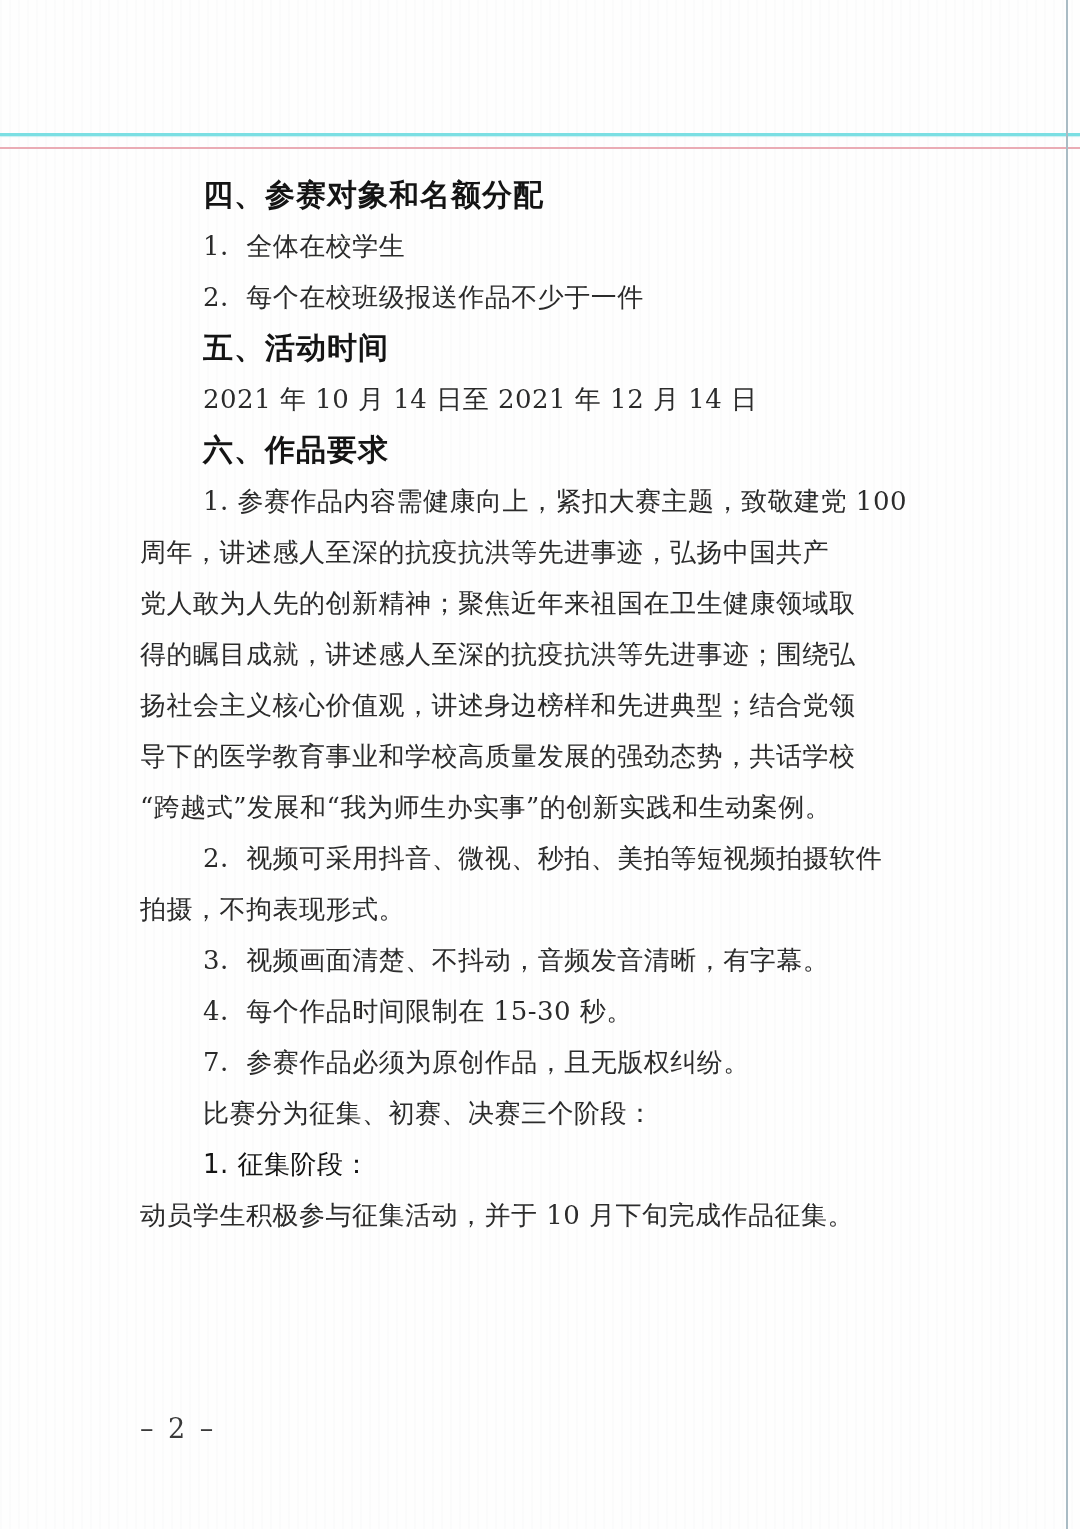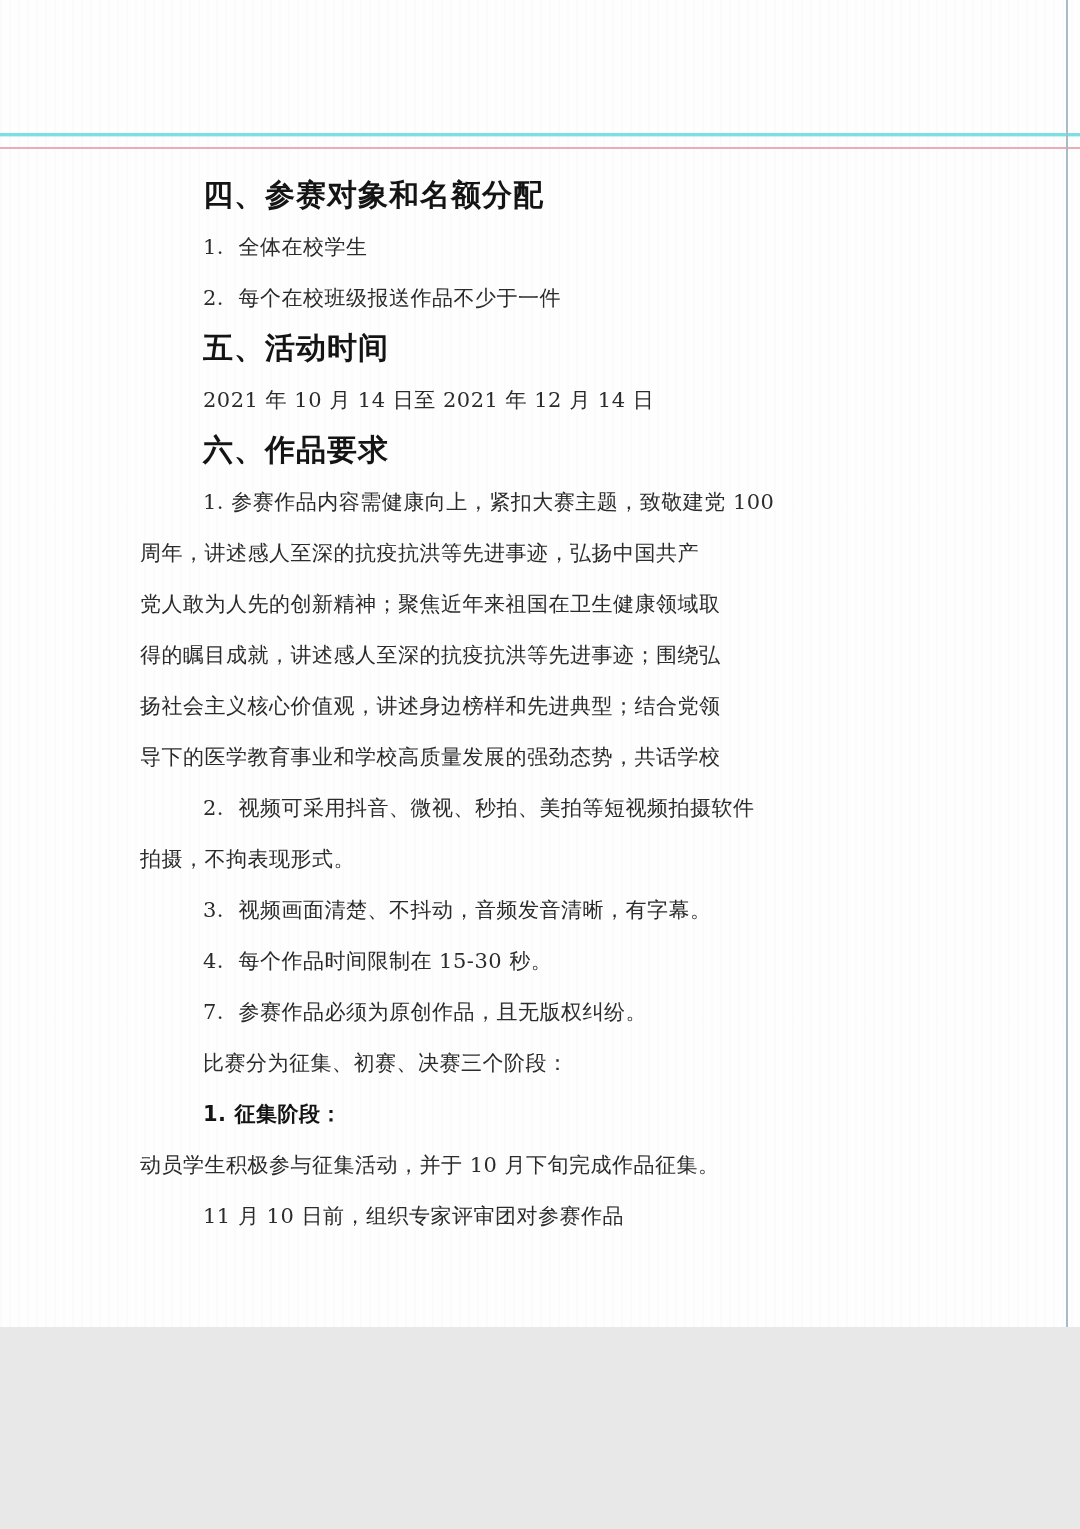--- a/index.html
+++ b/index.html
@@ -1,38 +1,38 @@
 <!DOCTYPE html>
 <html style="--cyan: #7bdfe3; --pink: #eaacb5; --edge: #a9bbc4;"><head>
 <meta charset="utf-8">
 <style>
   html,body{margin:0;padding:0;background:#e8e8e8;}
   .page{
     position:relative;
-    width:1080px;height:1327px;
+    width:1080px;height:1529px;
     margin:0 auto;
     background-color:#fefefe;
     background-image:repeating-linear-gradient(90deg, rgba(120,130,140,0.025) 0 2px, rgba(0,0,0,0) 2px 9px);
     overflow:hidden;
     font-family:"DejaVu Serif","Liberation Serif",serif;
   }
   .rule-cyan{position:absolute;left:0;top:133px;width:100%;height:3px;background:var(--cyan,#7bdfe3);box-shadow:0 1px 1px rgba(123,223,227,0.4);}
   .rule-pink{position:absolute;left:0;top:147px;width:100%;height:2px;background:var(--pink,#eaacb5);}
   .edge-line{position:absolute;left:1066px;top:0;width:2px;height:100%;background:var(--edge,#a9bbc4);}
   .content{position:absolute;left:140px;top:170px;width:800px;}
   .line{
     height:51px;
     display:flex;align-items:center;
-    font-size:21px;letter-spacing:0.5px;
+    font-size:26px;letter-spacing:0.5px;
     color:#2b2b2b;
     white-space:pre;
   }
   .line.indent{padding-left:63px;}
   .line.heading{font-weight:700;color:#141414;font-size:30px;font-family:"DejaVu Sans","Liberation Sans",sans-serif;letter-spacing:1px;}
-  .bold-lead{font-weight:700;color:#141414;font-family:"DejaVu Sans","Liberation Sans",sans-serif;}
+  .bold-lead{font-weight:400;color:#141414;font-family:"DejaVu Sans","Liberation Sans",sans-serif;}
   .footer{
     position:absolute;left:140px;top:1403px;height:50px;
     display:flex;align-items:center;
     font-size:27px;color:#3a3a3a;letter-spacing:3px;white-space:pre;
   }
 </style>
 </head>
 <body>
 
 <div class="page">
@@ -47,30 +47,31 @@
     <div class="line indent">2.  每个在校班级报送作品不少于一件</div>
     <div class="line heading indent">五、活动时间</div>
     <div class="line indent">2021 年 10 月 14 日至 2021 年 12 月 14 日</div>
     <div class="line heading indent">六、作品要求</div>
     <div class="line indent">1. 参赛作品内容需健康向上，紧扣大赛主题，致敬建党 100</div>
     <div class="line flush">周年，讲述感人至深的抗疫抗洪等先进事迹，弘扬中国共产</div>
     <div class="line flush">党人敢为人先的创新精神；聚焦近年来祖国在卫生健康领域取</div>
     <div class="line flush">得的瞩目成就，讲述感人至深的抗疫抗洪等先进事迹；围绕弘</div>
     <div class="line flush">扬社会主义核心价值观，讲述身边榜样和先进典型；结合党领</div>
     <div class="line flush">导下的医学教育事业和学校高质量发展的强劲态势，共话学校</div>
+    <div class="line flush">“跨越式”发展和“我为师生办实事”的创新实践和生动案例。</div>
     <div class="line indent">2.  视频可采用抖音、微视、秒拍、美拍等短视频拍摄软件</div>
     <div class="line flush">拍摄，不拘表现形式。</div>
     <div class="line indent">3.  视频画面清楚、不抖动，音频发音清晰，有字幕。</div>
     <div class="line indent">4.  每个作品时间限制在 15-30 秒。</div>
     <div class="line indent">7.  参赛作品必须为原创作品，且无版权纠纷。</div>
     <div class="line indent">比赛分为征集、初赛、决赛三个阶段：</div>
     <div class="line indent">
       <span class="bold-lead">1. 征集阶段：</span>
     </div>
     <div class="line flush">动员学生积极参与征集活动，并于 10 月下旬完成作品征集。</div>
     <div class="line indent">
-      <span>11 月 10 日前，组织专家评审团对参赛作品</span>
+      
     </div>
   </div>
 
   <div class="footer">– 2 –</div>
 
 </div>
 
 </body></html>

